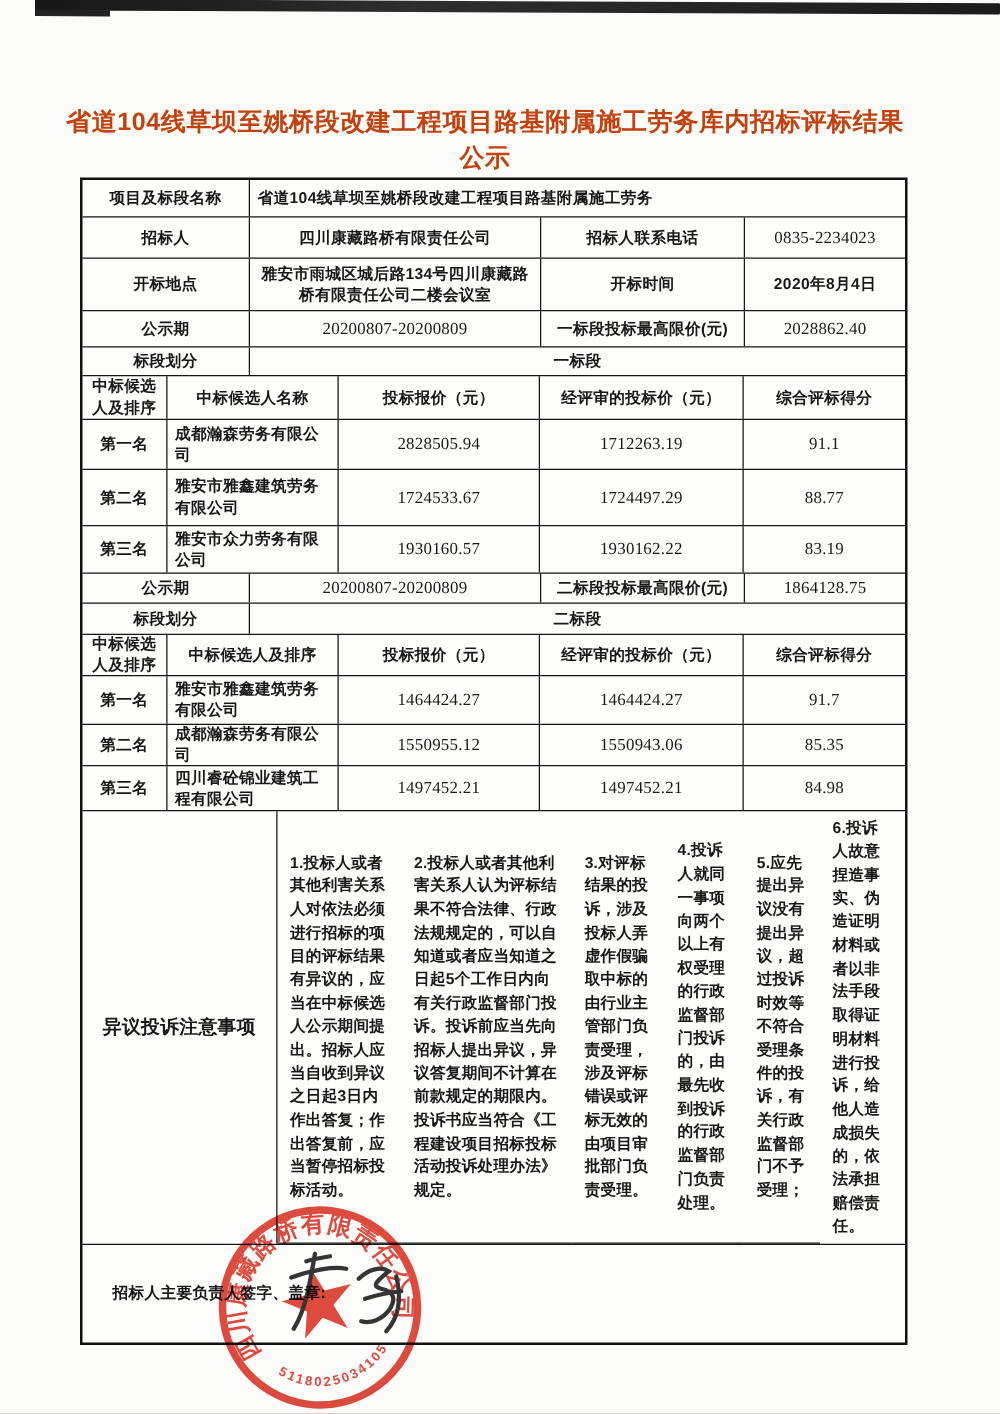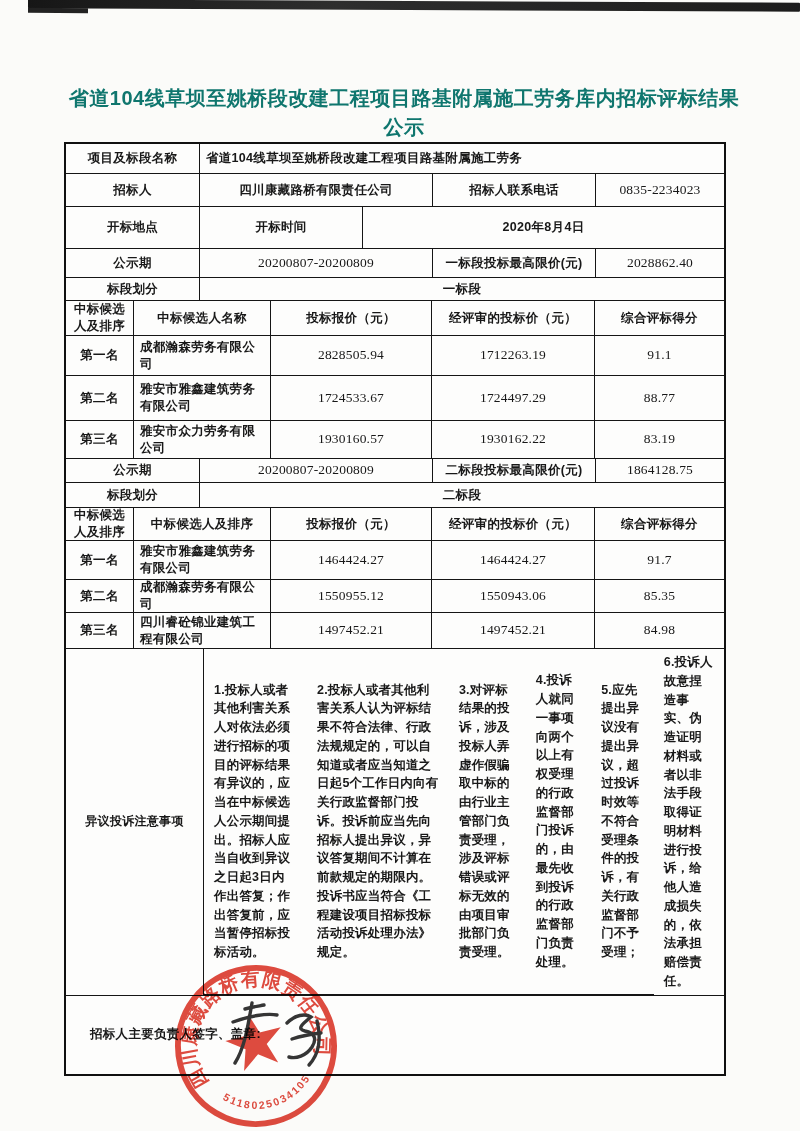--- a/index.html
+++ b/index.html
@@ -16,23 +16,23 @@
   .scan-edge {
     position: absolute; left: 28px; top: 1px; width: 772px; height: 9px;
     background: linear-gradient(90deg, #161616 0%, #2e2e2e 40%, #1c1c1c 100%);
     transform: rotate(0.25deg); border-radius: 1px;
   }
   .scan-edge-nub {
     position: absolute; left: 28px; top: 8px; width: 60px; height: 5px;
     background: #222; transform: rotate(0.4deg);
   }
   .title {
-    position: absolute; left: 64px; top: 84px; width: 680px;
+    position: absolute; left: 48px; top: 84px; width: 680px;
     text-align: center; font-size: 20px; font-weight: bold;
-    letter-spacing: 0.5px; line-height: 1.45; color: #0f766e;
+    letter-spacing: 0.5px; line-height: 1.45; color: #c2410c;
   }
   .tbl {
     position: absolute; left: 64px; top: 142px; width: 662px;
     border: 2px solid #101010;
     background: #fdfdfc;
   }
   .row { display: flex; align-items: stretch; border-bottom: 1.5px solid #151515; }
   .row.last { border-bottom: none; }
   .cell {
     border-right: 1.5px solid #151515;
@@ -45,23 +45,23 @@
   .num { font-family: "Liberation Serif", "DejaVu Serif", serif; font-size: 13.5px; font-weight: 500; letter-spacing: 0.2px; }
   .w-label { width: 134px; flex: 0 0 auto; }
   .w-c2 { width: 233px; flex: 0 0 auto; }
   .w-c3 { width: 163px; flex: 0 0 auto; }
   .w-rest { flex: 1; }
   .w-rank { width: 68px; flex: 0 0 auto; }
   .w-name { width: 137px; flex: 0 0 auto; }
   .w-bid  { width: 161px; flex: 0 0 auto; }
   .notes-wrap { display: flex; align-items: stretch; border-bottom: 1.5px solid #151515; }
   .notes-label {
-    width: 138px; flex: 0 0 auto; border-right: 1.5px solid #151515;
+    width: 156px; flex: 0 0 auto; border-right: 1.5px solid #151515;
     display: flex; align-items: center; justify-content: center;
-    font-size: 12px; font-weight: 600; letter-spacing: 0.3px;
+    font-size: 15px; font-weight: 600; letter-spacing: 0.3px;
   }
   .notes-col { flex: 1; display: flex; }
   .note-item {
     border-bottom: 1.5px solid #151515;
     display: flex; align-items: center;
     padding: 4px 10px; font-size: 12.5px; font-weight: 600;
     line-height: 1.5; text-align: left; letter-spacing: 0.2px;
   }
   .note-item.last { border-bottom: none; }
   .sig-row { height: 78px; display: flex; align-items: center; padding-left: 24px; }
@@ -90,20 +90,21 @@
 
     <div class="row" style="height:33px">
       <div class="cell w-label">招标人</div>
       <div class="cell w-c2">四川康藏路桥有限责任公司</div>
       <div class="cell w-c3">招标人联系电话</div>
       <div class="cell w-rest endc num">0835-2234023</div>
     </div>
 
     <div class="row" style="height:42px">
       <div class="cell w-label">开标地点</div>
+      <div class="cell w-c2">雅安市雨城区城后路134号四川康藏路桥有限责任公司二楼会议室</div>
       <div class="cell w-c3">开标时间</div>
       <div class="cell w-rest endc">2020年8月4日</div>
     </div>
 
     <div class="row" style="height:29px">
       <div class="cell w-label">公示期</div>
       <div class="cell w-c2 num">20200807-20200809</div>
       <div class="cell w-c3">一标段投标最高限价(元)</div>
       <div class="cell w-rest endc num">2028862.40</div>
     </div>

